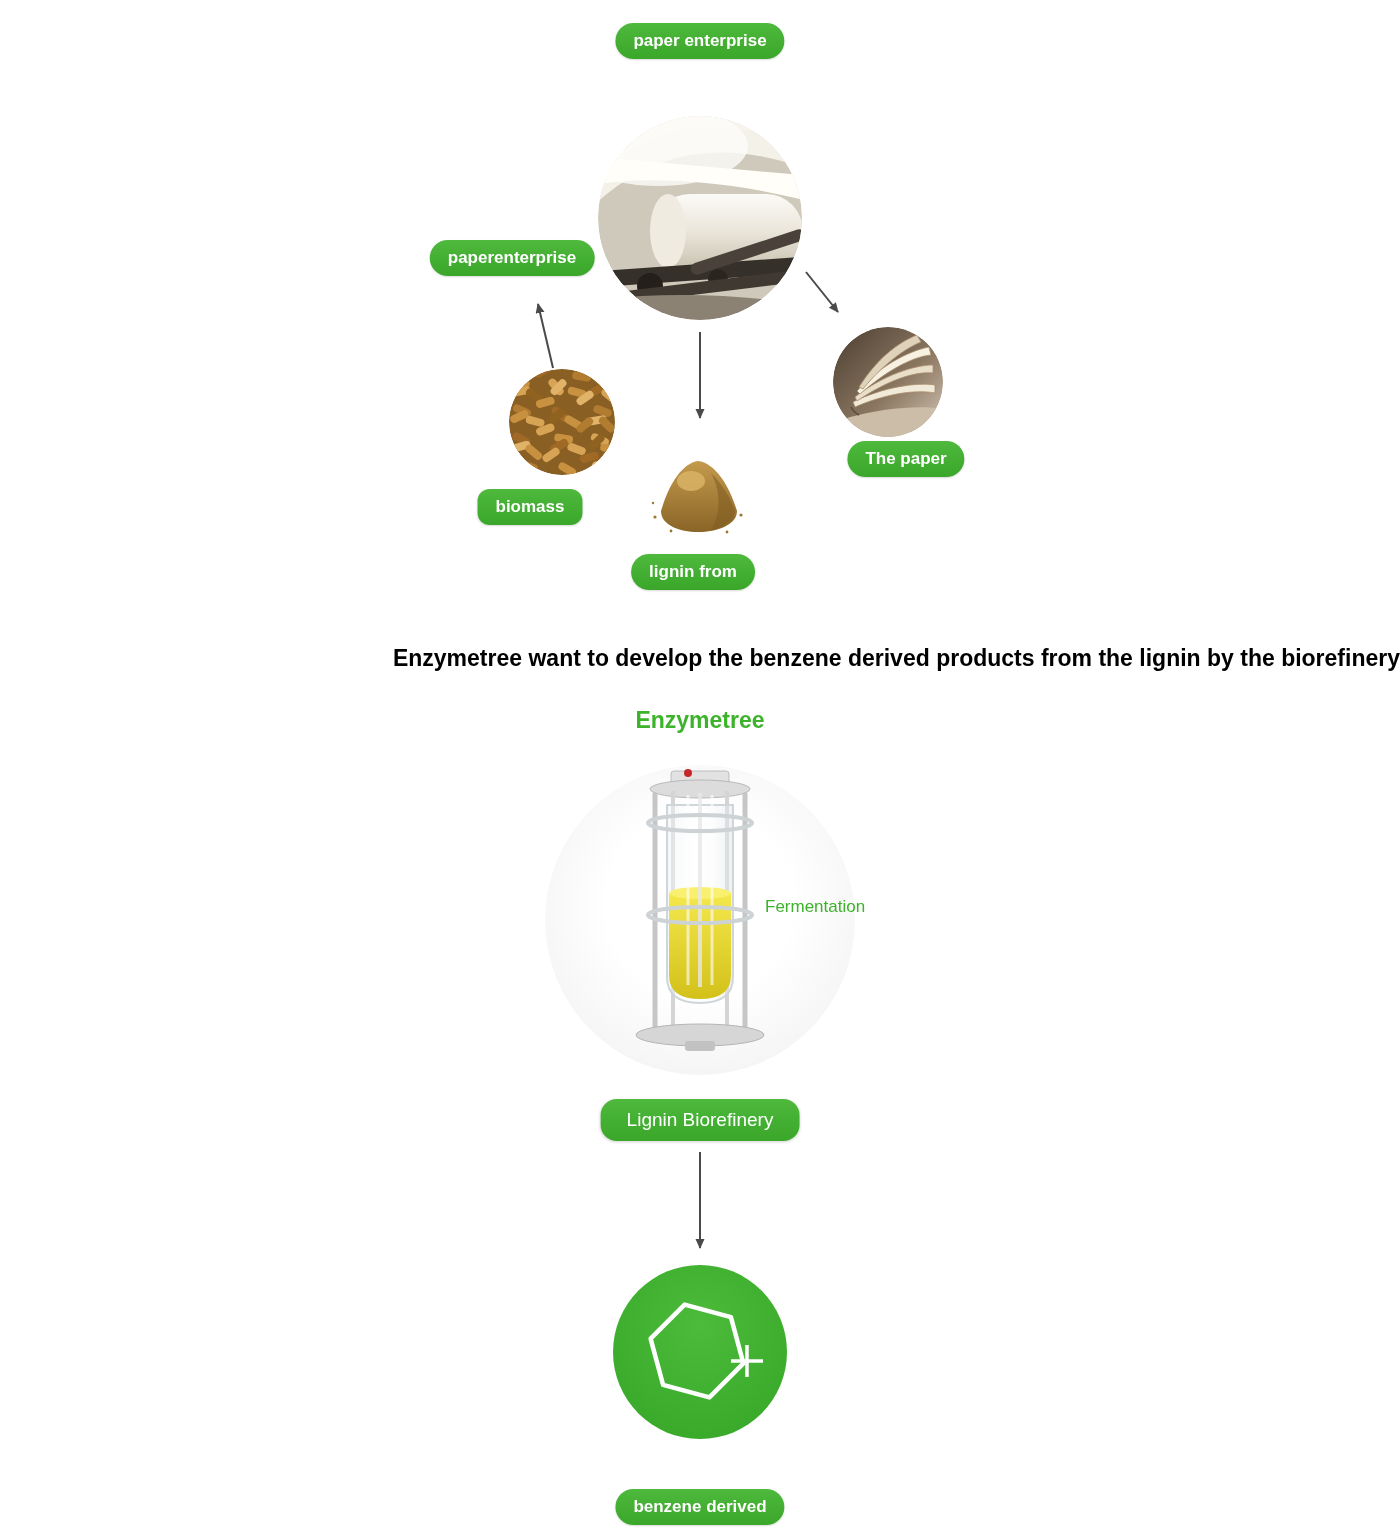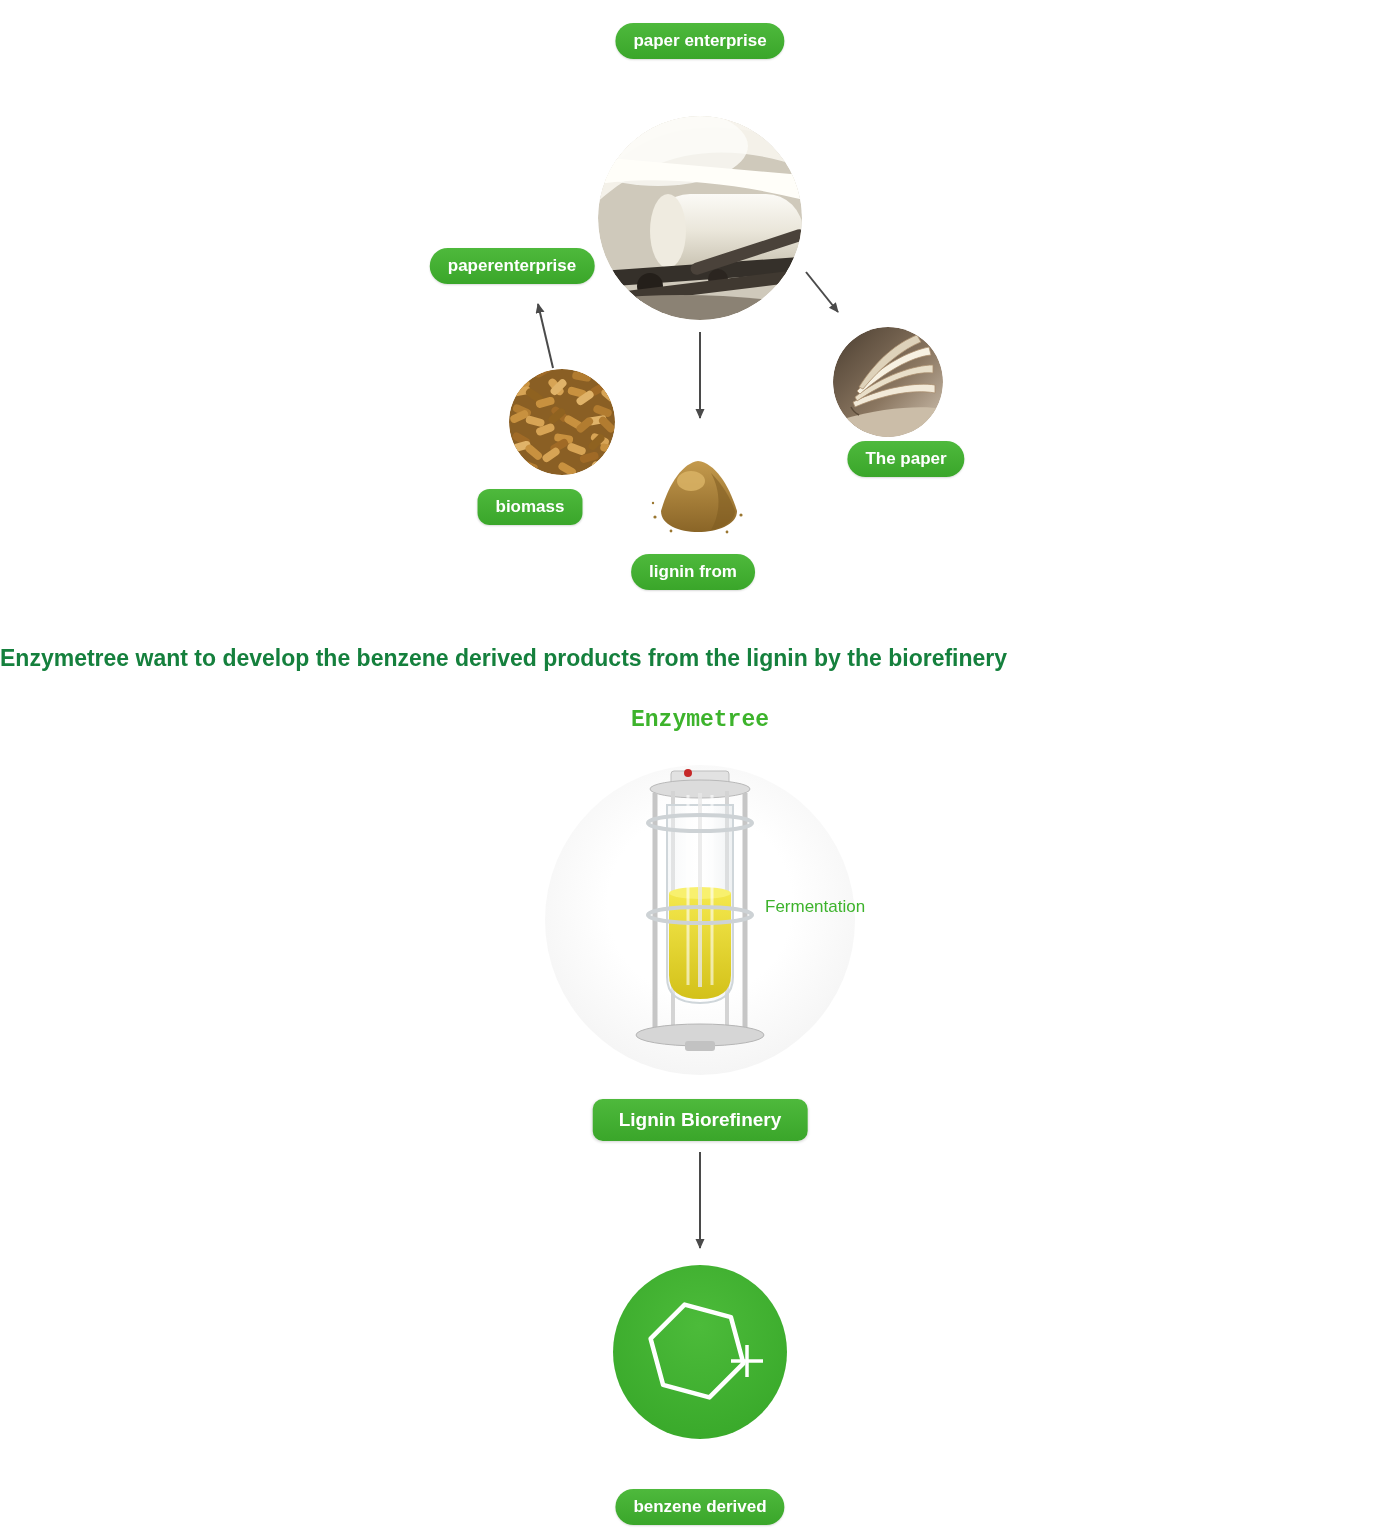--- a/index.html
+++ b/index.html
@@ -11,53 +11,53 @@
   .pill {
     position:absolute; transform:translateX(-50%);
     background:linear-gradient(#4eb93c,#3aa62a);
     color:#ffffff; font-weight:bold; font-size:17px;
     padding:8px 18px; border-radius:20px; white-space:nowrap;
     box-shadow:0 1px 2px rgba(0,0,0,0.15);
   }
   .btn {
     position:absolute; transform:translateX(-50%);
     background:linear-gradient(#4eb93c,#3aa62a);
-    color:#ffffff; font-weight:bold; font-size:19px;
-    padding:10px 26px; border-radius:10px; white-space:nowrap;
+    color:#ffffff; font-weight:normal; font-size:19px;
+    padding:10px 26px; border-radius:16px; white-space:nowrap;
     box-shadow:0 1px 3px rgba(0,0,0,0.18);
   }
 
   .photo-circle { position:absolute; border-radius:50%; overflow:hidden; }
   .photo-circle svg { display:block; width:100%; height:100%; }
 
   .circle-mill      { left:598px; top:116px;  width:204px; height:204px; }
   .circle-biomass   { left:509px; top:369px;  width:106px; height:106px; }
   .circle-lignin    { left:641px; top:433px;  width:114px; height:114px; }
   .circle-paper     { left:833px; top:327px;  width:110px; height:110px; }
   .circle-benzene   { left:613px; top:1265px; width:174px; height:174px;
                       background:radial-gradient(circle at 50% 35%, #4cbb3a, #35a527); }
   .circle-fermenter { left:545px; top:765px;  width:310px; height:310px; border-radius:50%;
                       background:radial-gradient(circle at 50% 45%, #ffffff 40%, #f7f7f7 68%, #ededed 100%); }
   .circle-fermenter svg { display:block; width:100%; height:100%; }
 
   .badge-top            { left:700px; top:23px; }
-  .badge-paperenterprise{ left:512px; top:248px; }
+  .badge-paperenterprise{ left:512px; top:240px; }
   .badge-biomass        { left:530px; top:489px;border-radius:12px; }
   .badge-lignin         { left:693px; top:554px; }
   .badge-paper          { left:906px; top:441px; }
   .badge-benzene        { left:700px; top:1489px; }
   .btn-biorefinery      { left:700px; top:1099px; }
 
   .headline {
     position:absolute; left:0; top:645px; width:100%;
-    text-align:left; color:#15803d; font-size:23px; font-weight:bold;
+    text-align:right; color:#000000; font-size:23px; font-weight:bold;
   }
   .brand {
     position:absolute; left:0; top:707px; width:100%;
-    text-align:center; color:#3db32c; font-size:23px; font-weight:bold;font-family:Liberation Mono, monospace;
+    text-align:center; color:#3db32c; font-size:23px; font-weight:bold;
   }
   .fermentation-label {
     position:absolute; left:765px; top:897px;
     color:#3db32c; font-size:17px; font-weight:normal;
   }
 </style>
 </head>
 <body>
 
 <div class="canvas">

